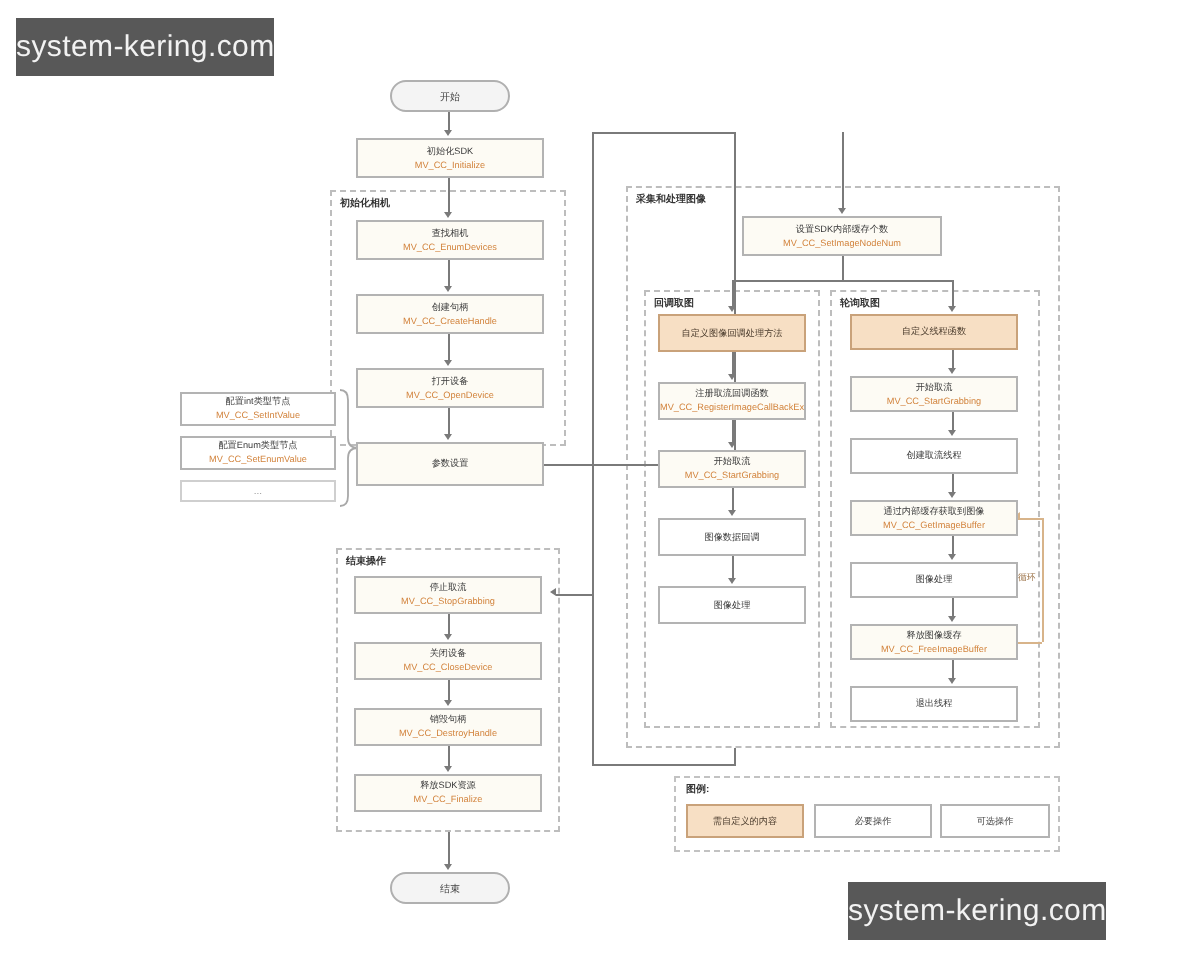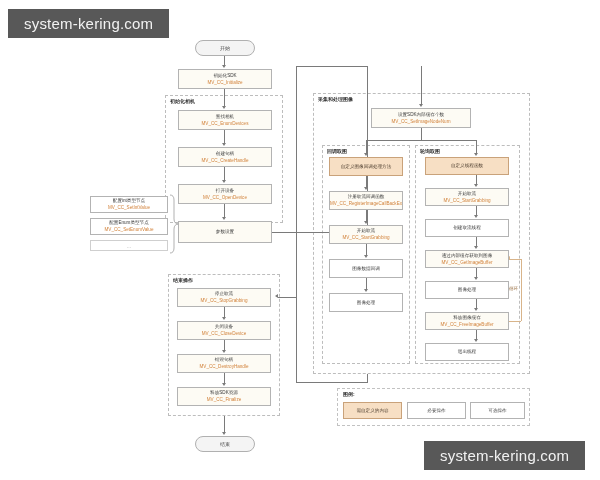--- a/index.html
+++ b/index.html
@@ -12,21 +12,21 @@
   }
   #canvas{position:absolute;left:0;top:0;width:600px;height:480px;}
 
   
   .watermark{
     position:absolute;
     background:#585858;
     color:#f2f2f2;
     font-size:15px;
     letter-spacing:.2px;
-    padding:6px 16px;
+    padding:6px 0;
     white-space:nowrap;
     z-index:40;
   }
   #wm-top{left:8px;top:9px;}
   #wm-bottom{left:424px;top:441px;}
 
   
   .node{
     position:absolute;
     box-sizing:border-box;

